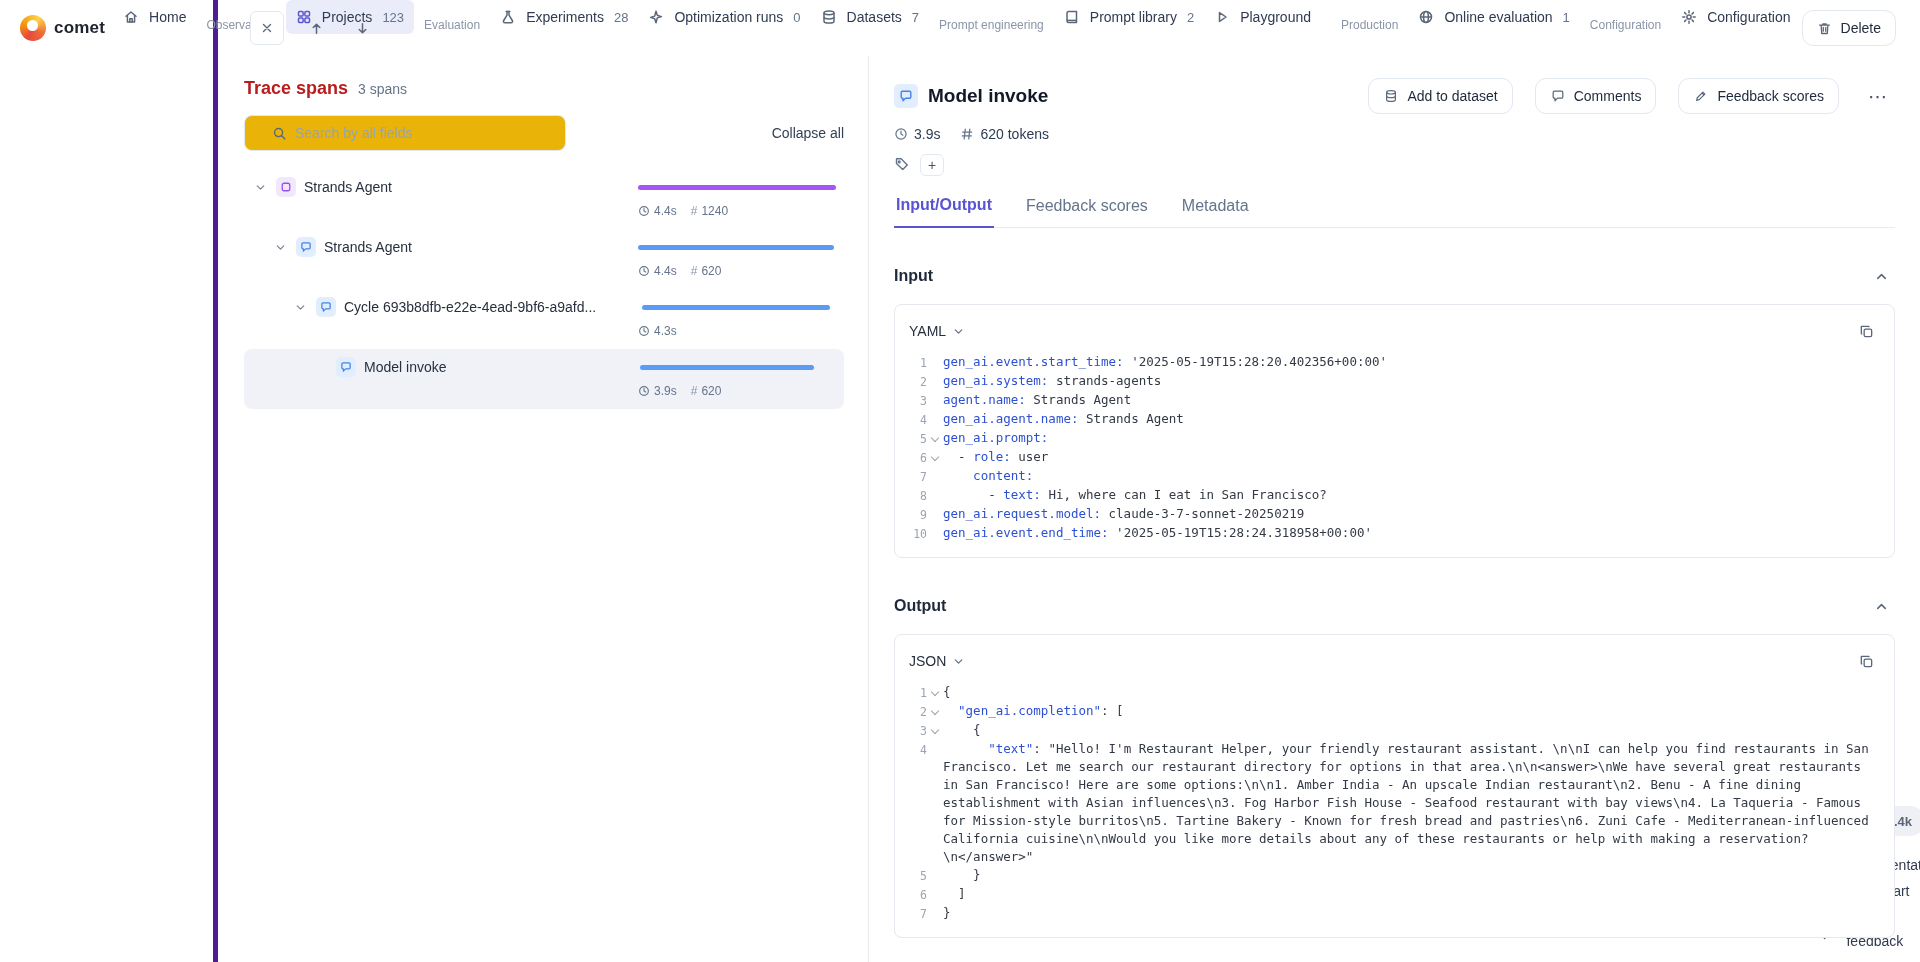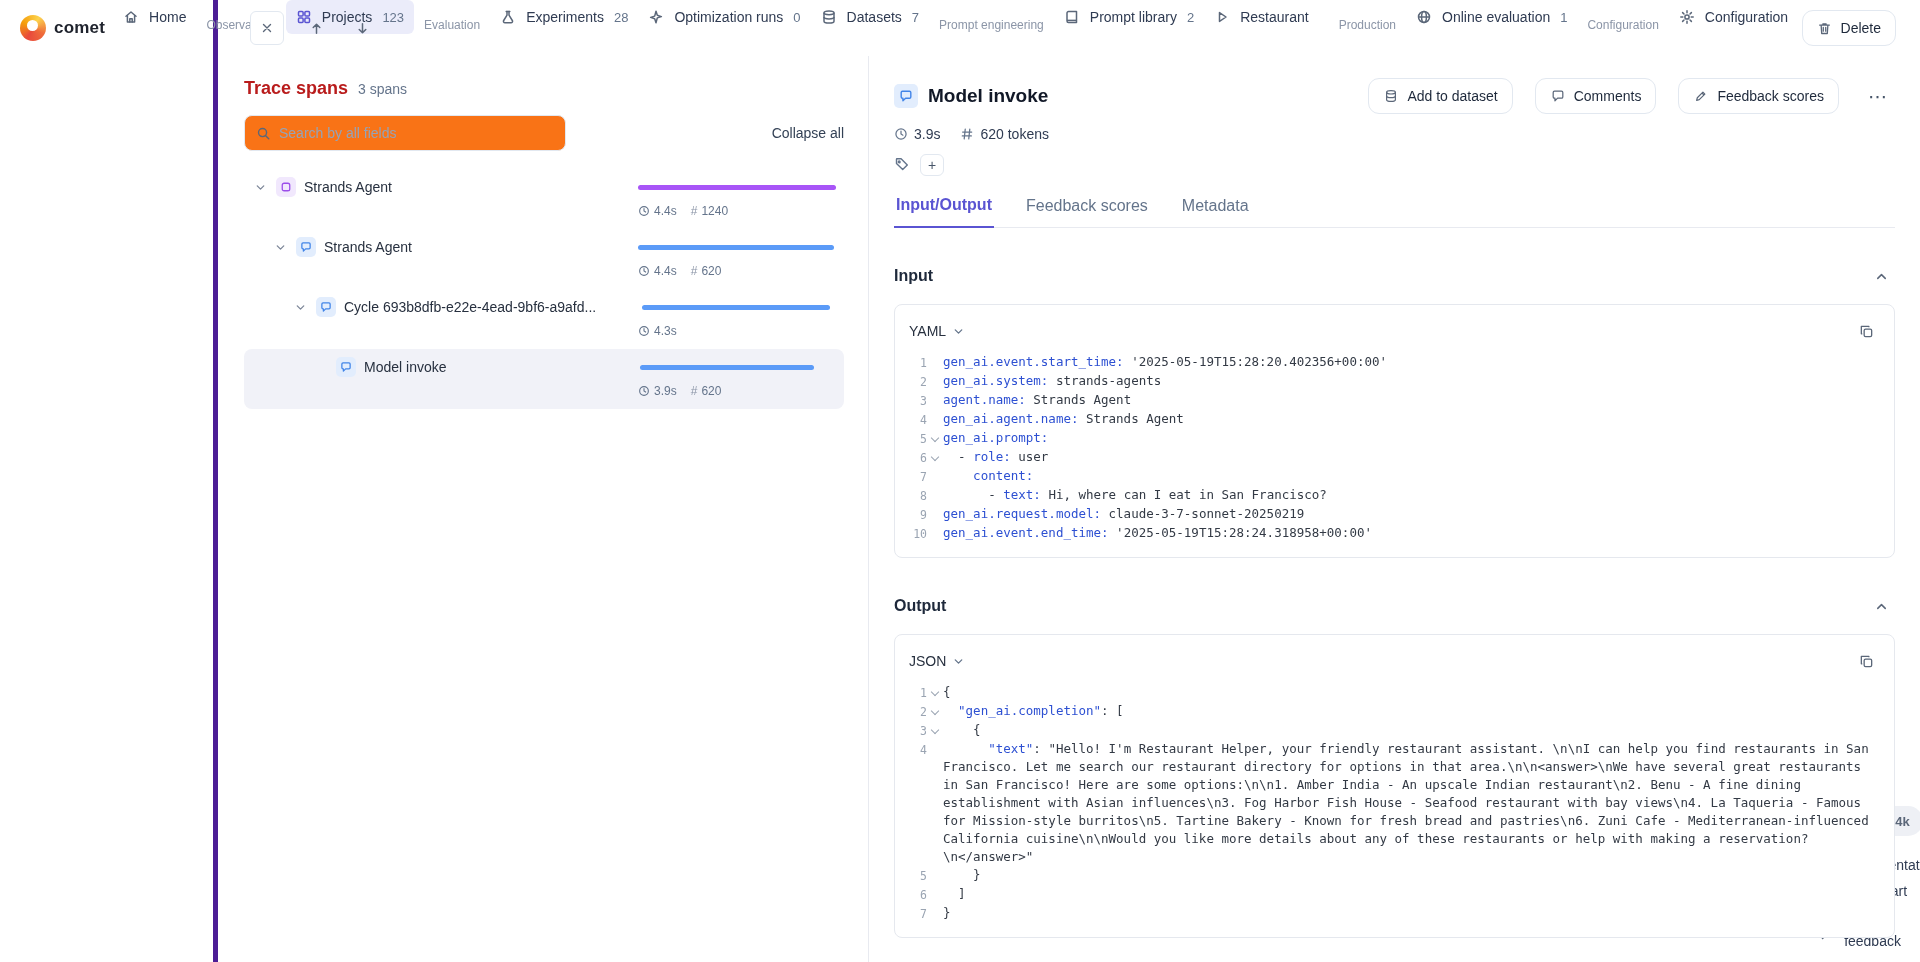--- a/index.html
+++ b/index.html
@@ -35,21 +35,21 @@
   .btn { height:36px; border:1px solid #e2e8f0; border-radius:11px; background:#fff; display:inline-flex; align-items:center; gap:8px; padding:0 14px; font-size:14px; color:#1e293b; cursor:pointer; font-family:inherit; }
 
   .content { flex:1; display:flex; min-height:0; }
 
   
   .trace-panel { width:650px; flex:none; padding:22px 24px 0 26px; overflow:hidden; }
   .trace-title-row { display:flex; align-items:baseline; gap:10px; }
   .trace-title { font-size:18px; font-weight:700; color:#b91c1c; }
   .trace-count { font-size:14px; color:#64748b; }
   .search-row { margin-top:16px; display:flex; align-items:center; justify-content:space-between; }
-  .search-box { width:322px; height:36px; border:1px solid #e2e8f0; border-radius:8px; display:flex; align-items:center; gap:8px; padding:0 10px; color:#94a3b8; background:#f97316; }
+  .search-box { width:322px; height:36px; border:1px solid #e2e8f0; border-radius:8px; display:flex; align-items:center; gap:8px; padding:0 26px; color:#94a3b8; background:#eab308; }
   .search-box input { border:none; outline:none; flex:1; font-size:14px; color:#334155; font-family:inherit; background:transparent; }
   .search-box input::placeholder { color:#94a3b8; }
   .text-btn { border:none; background:none; font-size:14px; color:#334155; cursor:pointer; font-family:inherit; }
   .span-tree { margin-top:18px; }
   .span-row { display:flex; padding:5px 8px 7px 0; border-radius:8px; cursor:pointer; }
   .span-row.selected { background:#f1f2f8; }
   .span-main { flex:1; min-width:0; }
   .span-name-line { height:26px; display:flex; align-items:center; gap:8px; }
   .chev-btn { width:16px; height:16px; color:#7c8698; flex:none; display:flex; align-items:center; justify-content:center; }
   .span-icon { width:20px; height:20px; border-radius:5px; display:flex; align-items:center; justify-content:center; flex:none; }
@@ -170,21 +170,21 @@
         </span>
       <span>Prompt library</span>
       <span class="badge">2</span>
     </div>
     <div class="nav-item">
       <span class="nicon">
           <svg width="16" height="16" viewBox="0 0 16 16" fill="none" stroke="currentColor" stroke-width="1.5" stroke-linejoin="round">
             <path d="M5.5 3.6 12 8l-6.5 4.4V3.6z"></path>
           </svg>
         </span>
-      <span>Restaurant</span>
+      <span>Playground</span>
       <span class="badge"></span>
     </div>
 
     <div class="section-label">Production</div>
     <div class="nav-item">
       <span class="nicon">
           <svg width="16" height="16" viewBox="0 0 16 16" fill="none" stroke="currentColor" stroke-width="1.5">
             <circle cx="8" cy="8" r="5.5"></circle>
             <ellipse cx="8" cy="8" rx="2.4" ry="5.5"></ellipse>
             <path d="M2.5 8h11"></path>

